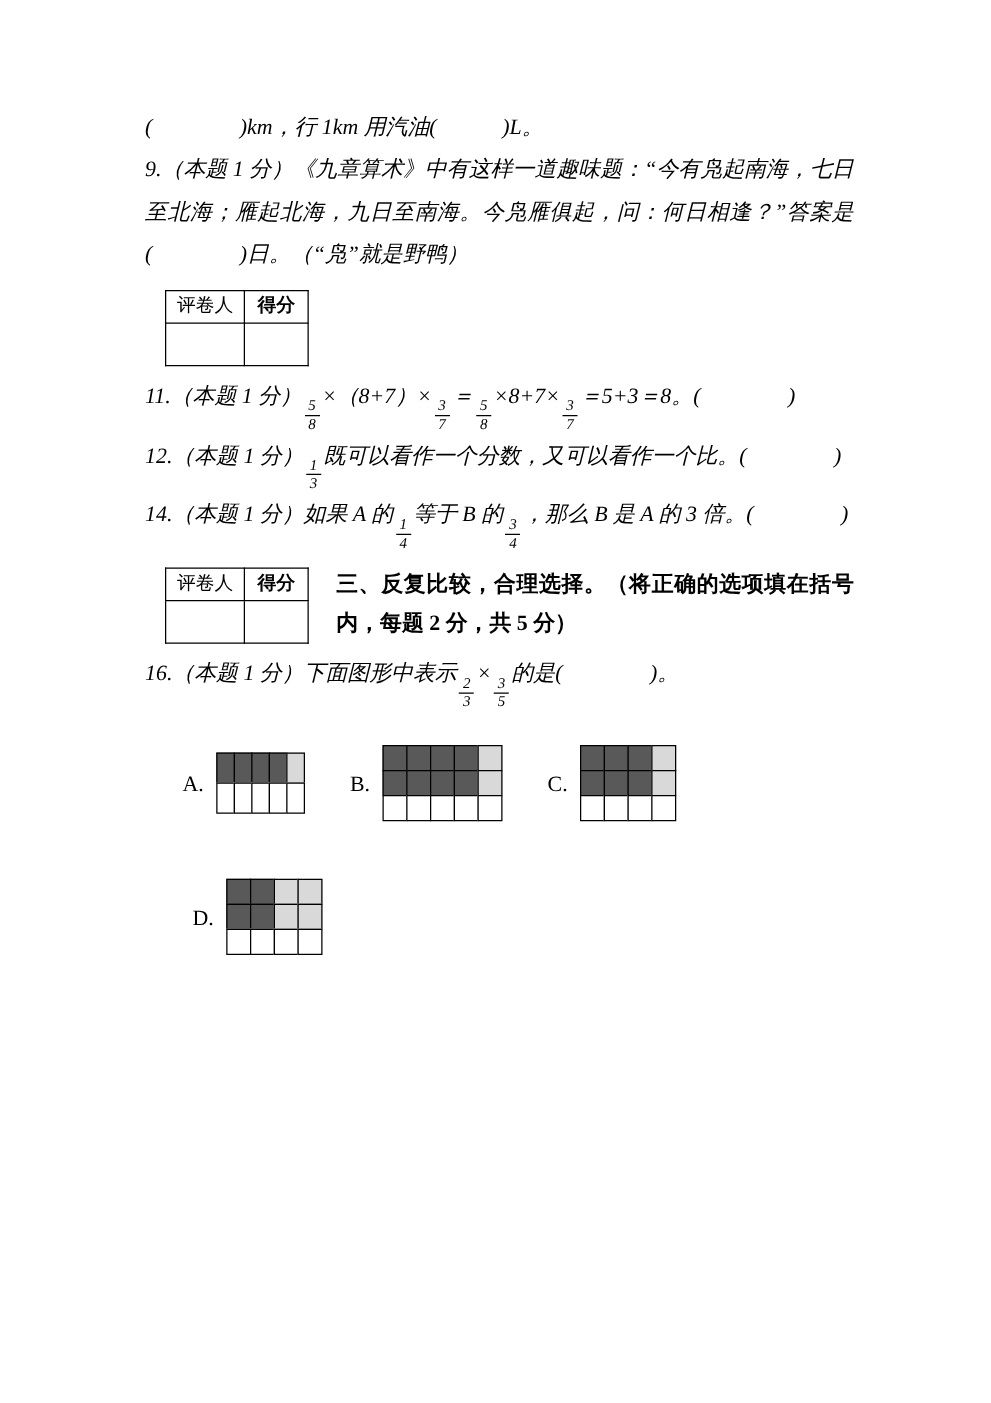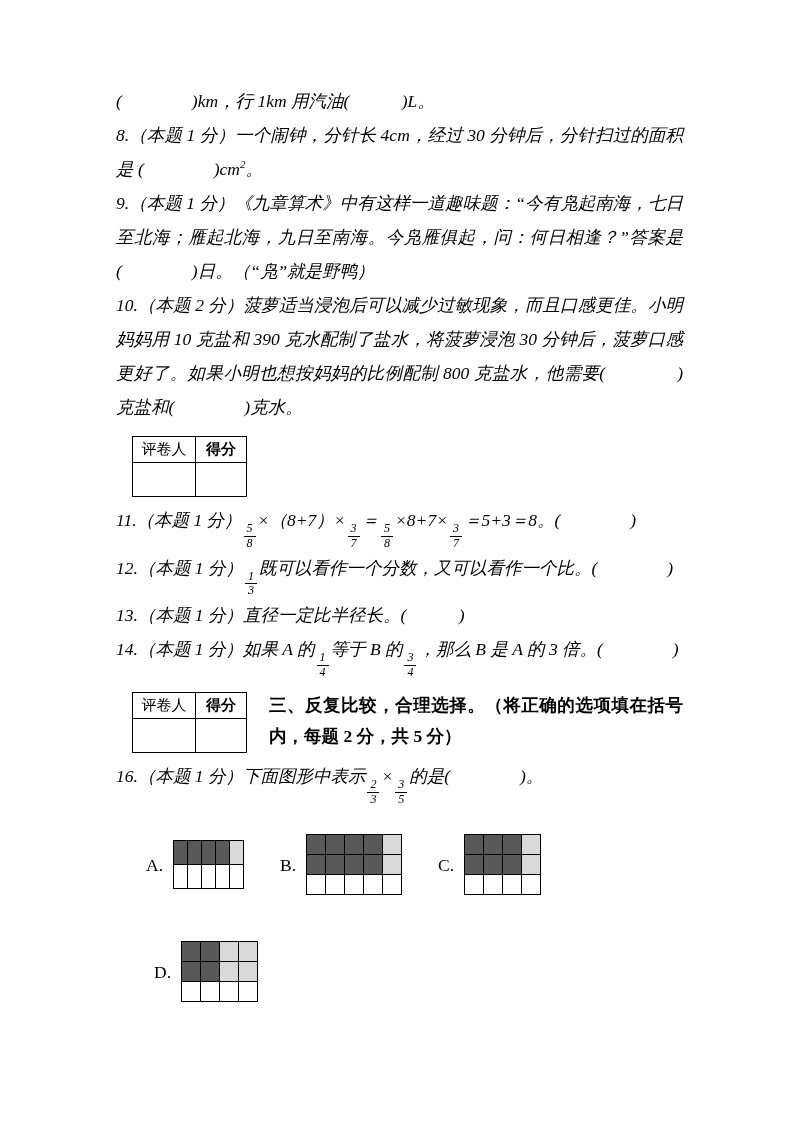--- a/index.html
+++ b/index.html
@@ -48,25 +48,23 @@
   .cell-w { background:#ffffff; }
   .option-a .cell { height:25px; width:15px; }
 </style>
 </head>
 <body>
 
 <div class="page">
 
   <p class="para">(　　　　)km，行 1km 用汽油(　　　)L。</p>
 
-  <p class="para">8.（本题 1 分）一个闹钟，分针长 4cm，经过 30 分钟后，分针扫过的面积是 (　　　　)cm<sup>2</sup>。</p>
 
   <p class="para">9.（本题 1 分）《九章算术》中有这样一道趣味题：“今有凫起南海，七日至北海；雁起北海，九日至南海。今凫雁俱起，问：何日相逢？”答案是(　　　　)日。（“凫”就是野鸭）</p>
 
-  <p class="para">10.（本题 2 分）菠萝适当浸泡后可以减少过敏现象，而且口感更佳。小明妈妈用 10 克盐和 390 克水配制了盐水，将菠萝浸泡 30 分钟后，菠萝口感更好了。如果小明也想按妈妈的比例配制 800 克盐水，他需要(　　　　)克盐和(　　　　)克水。</p>
 
   <div class="section-row">
     <table class="grader-table">
       <tbody>
         <tr class="hdr">
           <td class="c1">评卷人</td>
           <td class="c2">得分</td>
         </tr>
         <tr class="empty">
           <td class="c1"></td>
@@ -88,21 +86,20 @@
       </span>×8+7×<span class="frac">
         <span class="num">3</span>
         <span class="den">7</span>
       </span>＝5+3＝8。(　　　　)</p>
 
   <p class="para">12.（本题 1 分）<span class="frac">
         <span class="num">1</span>
         <span class="den">3</span>
       </span>既可以看作一个分数，又可以看作一个比。(　　　　)</p>
 
-  <p class="para">13.（本题 1 分）直径一定比半径长。(　　　)</p>
 
   <p class="para">14.（本题 1 分）如果 A 的<span class="frac">
         <span class="num">1</span>
         <span class="den">4</span>
       </span>等于 B 的<span class="frac">
         <span class="num">3</span>
         <span class="den">4</span>
       </span>，那么 B 是 A 的 3 倍。(　　　　)</p>
 
 

